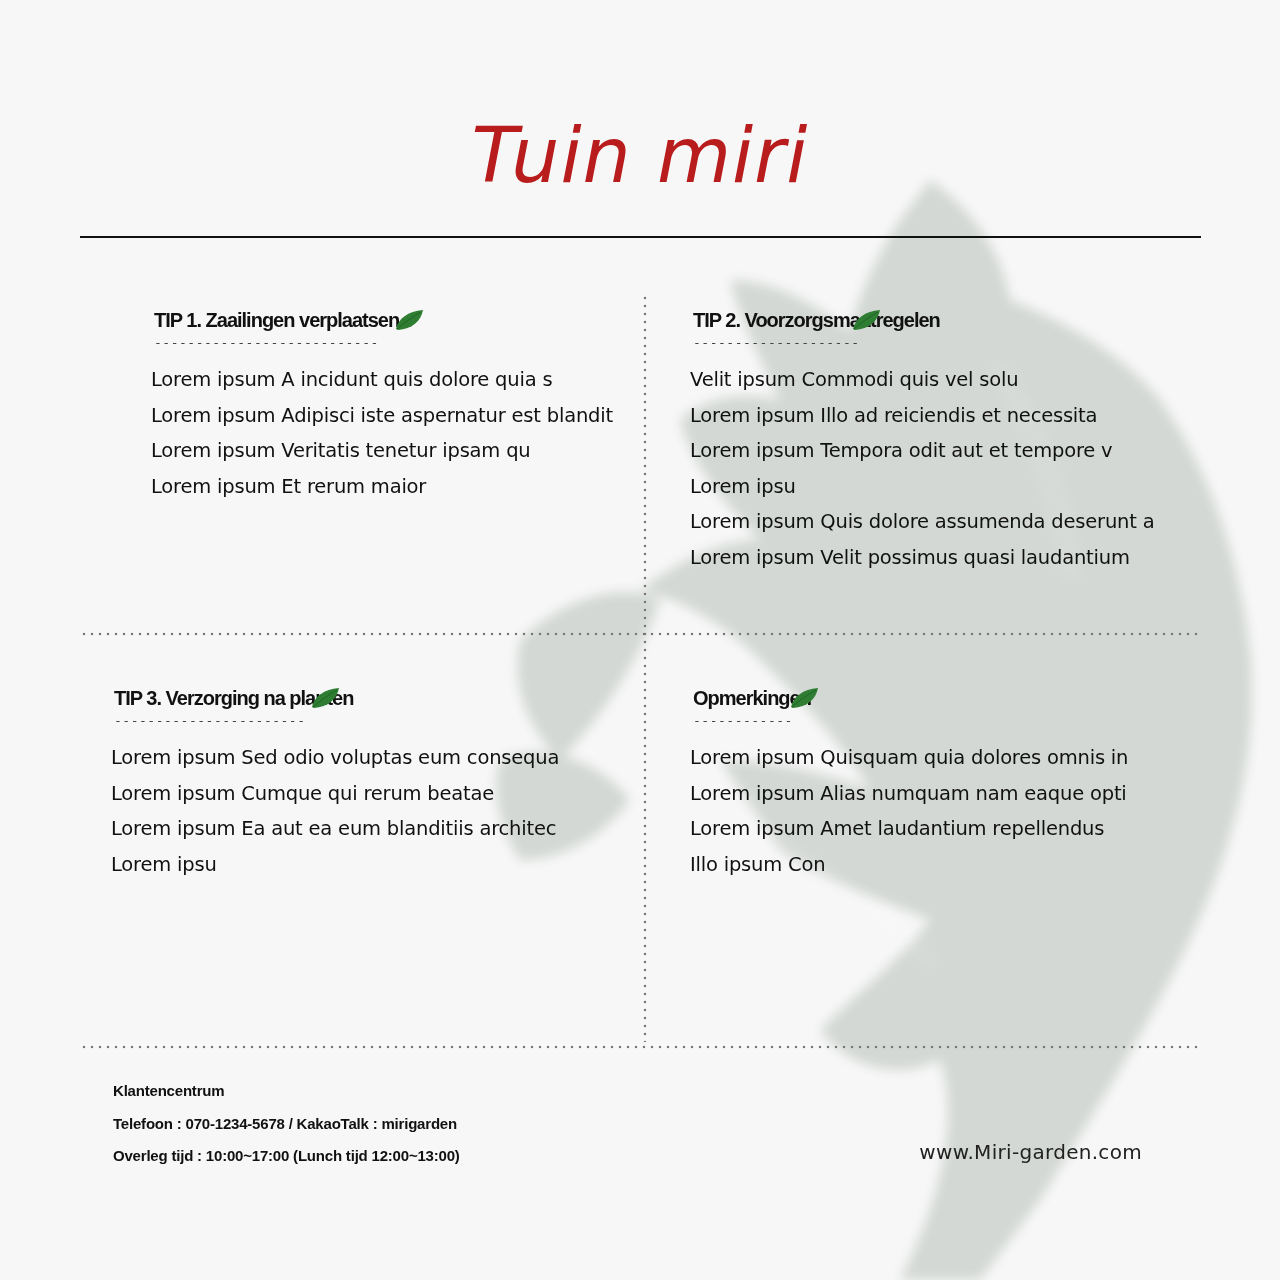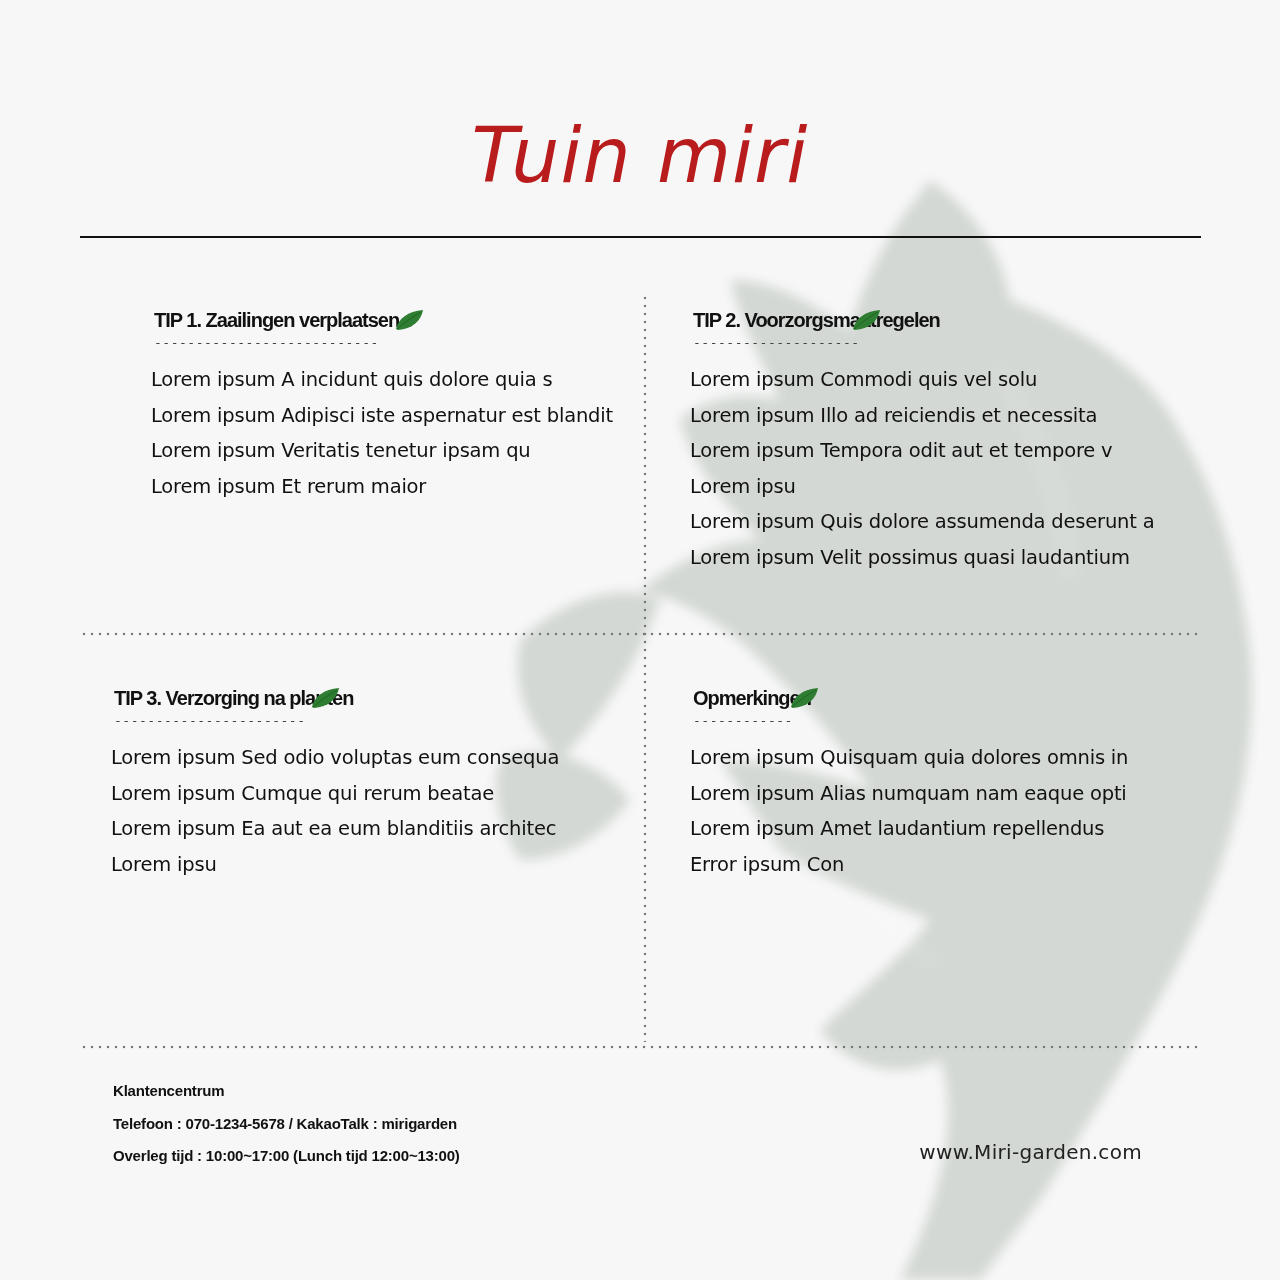--- a/index.html
+++ b/index.html
@@ -133,21 +133,21 @@
   <div class="section" id="sec2">
     <div class="heading">
       <span>TIP 2. Voorzorgsmaatregelen</span>
       <svg class="leaf" style="left:158px" viewBox="0 0 30 22">
         <path d="M2 20 C 4 10, 14 2, 29 1 C 27 12, 18 20, 4 21 Z" fill="#2e7d32"></path>
         <path d="M3 20 C 10 14, 18 8, 27 3" stroke="#1b5e20" stroke-width="0.8" fill="none"></path>
       </svg>
     </div>
     <div class="dash">--------------------</div>
     <div class="lines">
-      <div>Lorem ipsum Commodi quis vel solu</div>
+      <div>Velit ipsum Commodi quis vel solu</div>
       <div>Lorem ipsum Illo ad reiciendis et necessita</div>
       <div>Lorem ipsum Tempora odit aut et tempore v</div>
       <div>Lorem ipsu</div>
       <div>Lorem ipsum Quis dolore assumenda deserunt a</div>
       <div>Lorem ipsum Velit possimus quasi laudantium</div>
     </div>
   </div>
 
   <div class="section" id="sec3">
     <div class="heading">
@@ -172,21 +172,21 @@
       <svg class="leaf" style="left:96px" viewBox="0 0 30 22">
         <path d="M2 20 C 4 10, 14 2, 29 1 C 27 12, 18 20, 4 21 Z" fill="#2e7d32"></path>
         <path d="M3 20 C 10 14, 18 8, 27 3" stroke="#1b5e20" stroke-width="0.8" fill="none"></path>
       </svg>
     </div>
     <div class="dash">------------</div>
     <div class="lines">
       <div>Lorem ipsum Quisquam quia dolores omnis in</div>
       <div>Lorem ipsum Alias numquam nam eaque opti</div>
       <div>Lorem ipsum Amet laudantium repellendus</div>
-      <div>Error ipsum Con</div>
+      <div>Illo ipsum Con</div>
     </div>
   </div>
 
   <div class="footer">
     <div>Klantencentrum</div>
     <div>Telefoon : 070-1234-5678 / KakaoTalk : mirigarden</div>
     <div>Overleg tijd : 10:00~17:00 (Lunch tijd 12:00~13:00)</div>
   </div>
   <div class="website">www.Miri-garden.com</div>
 

